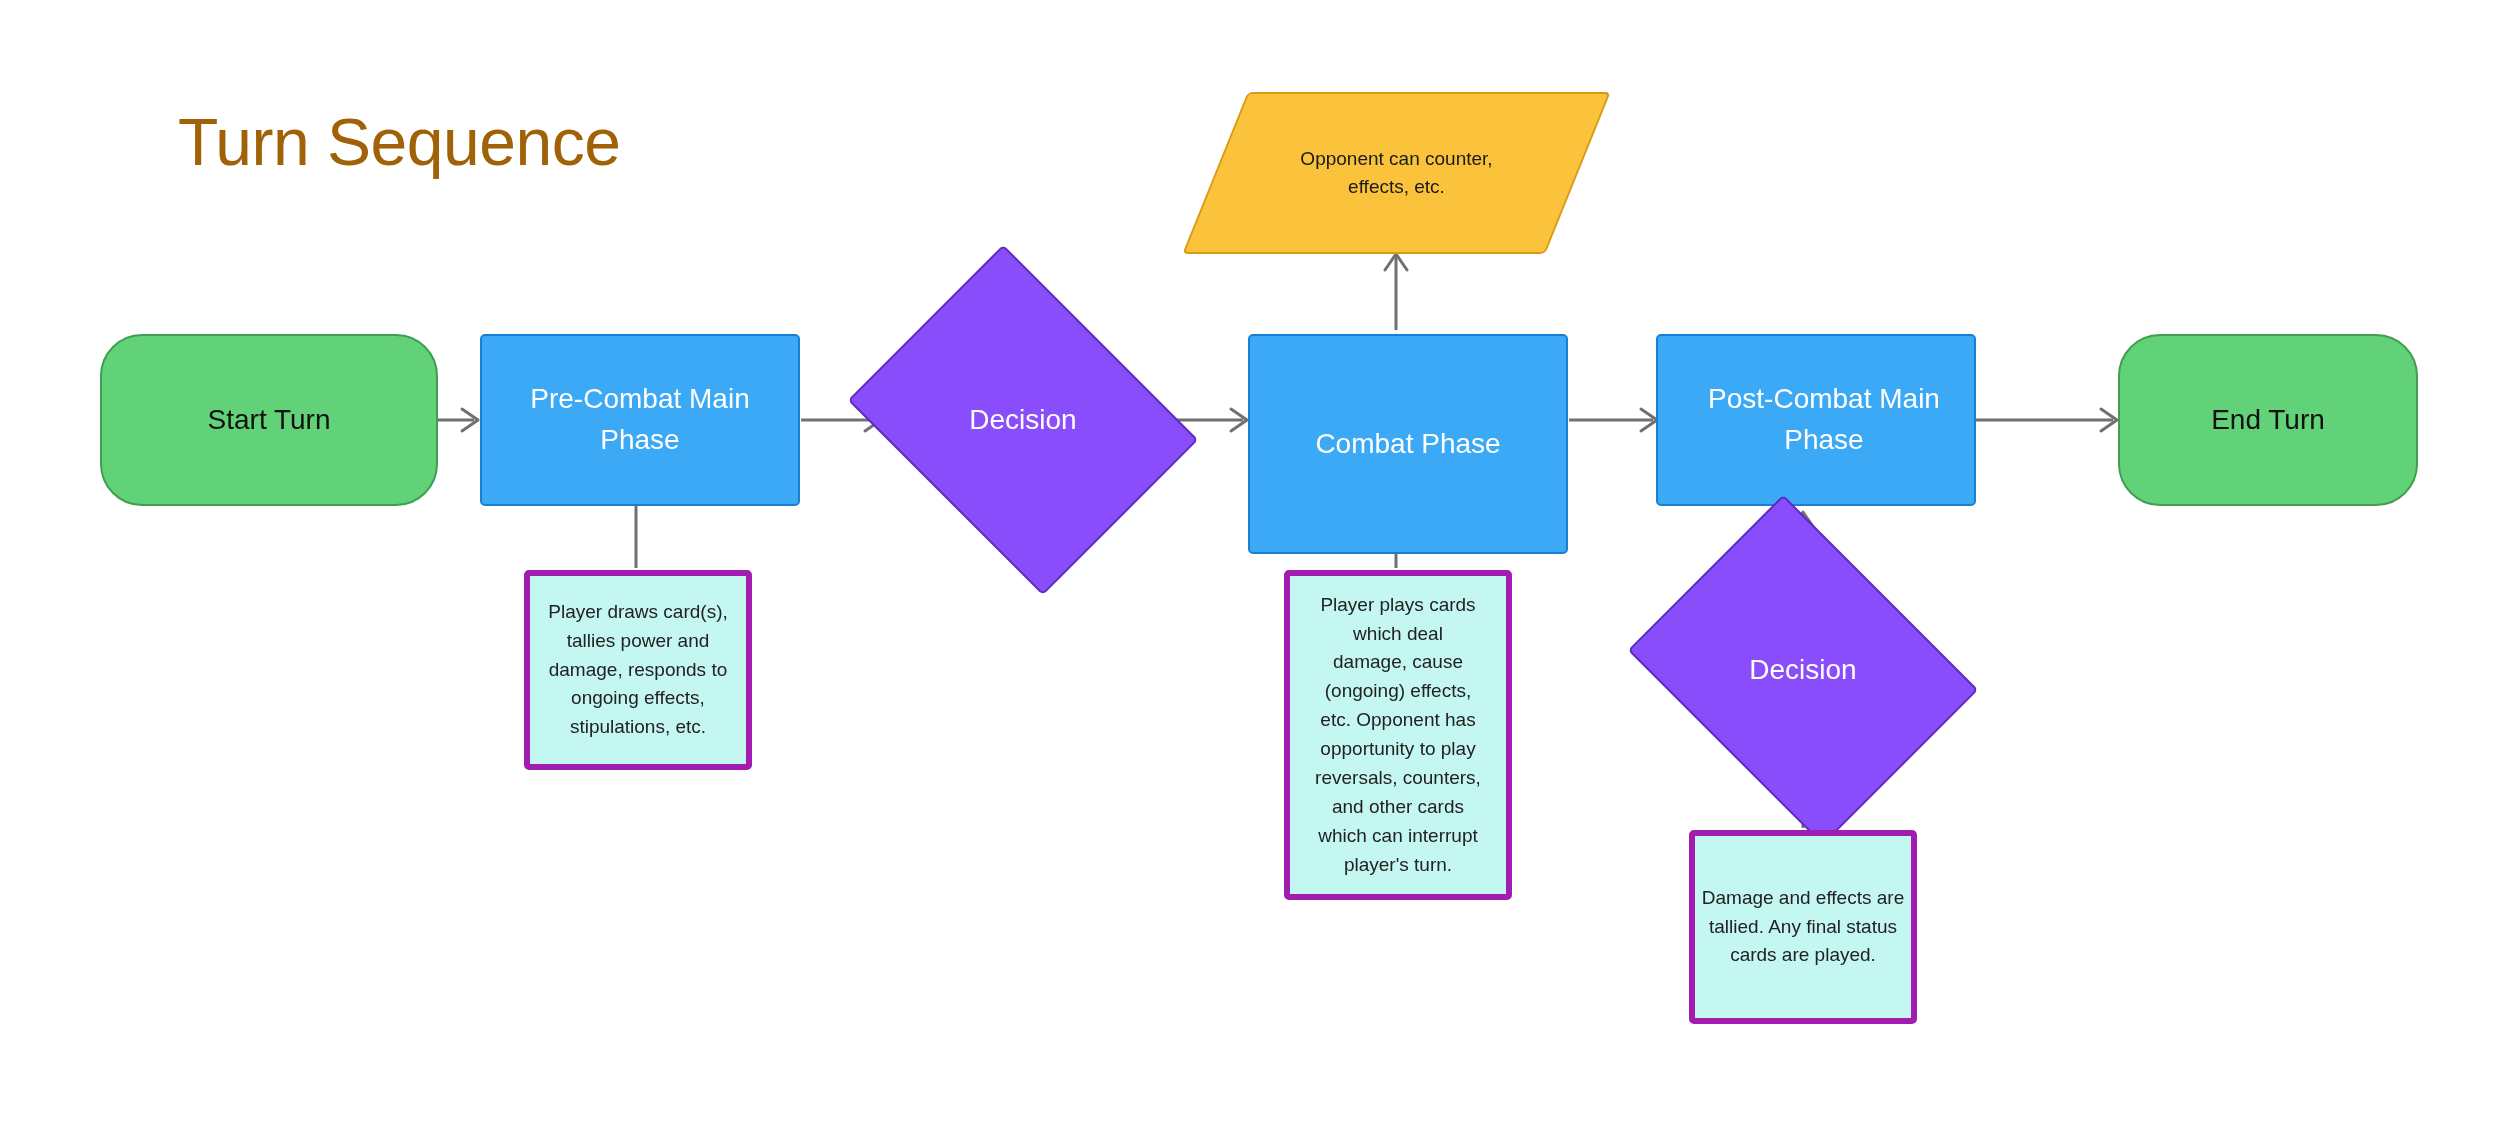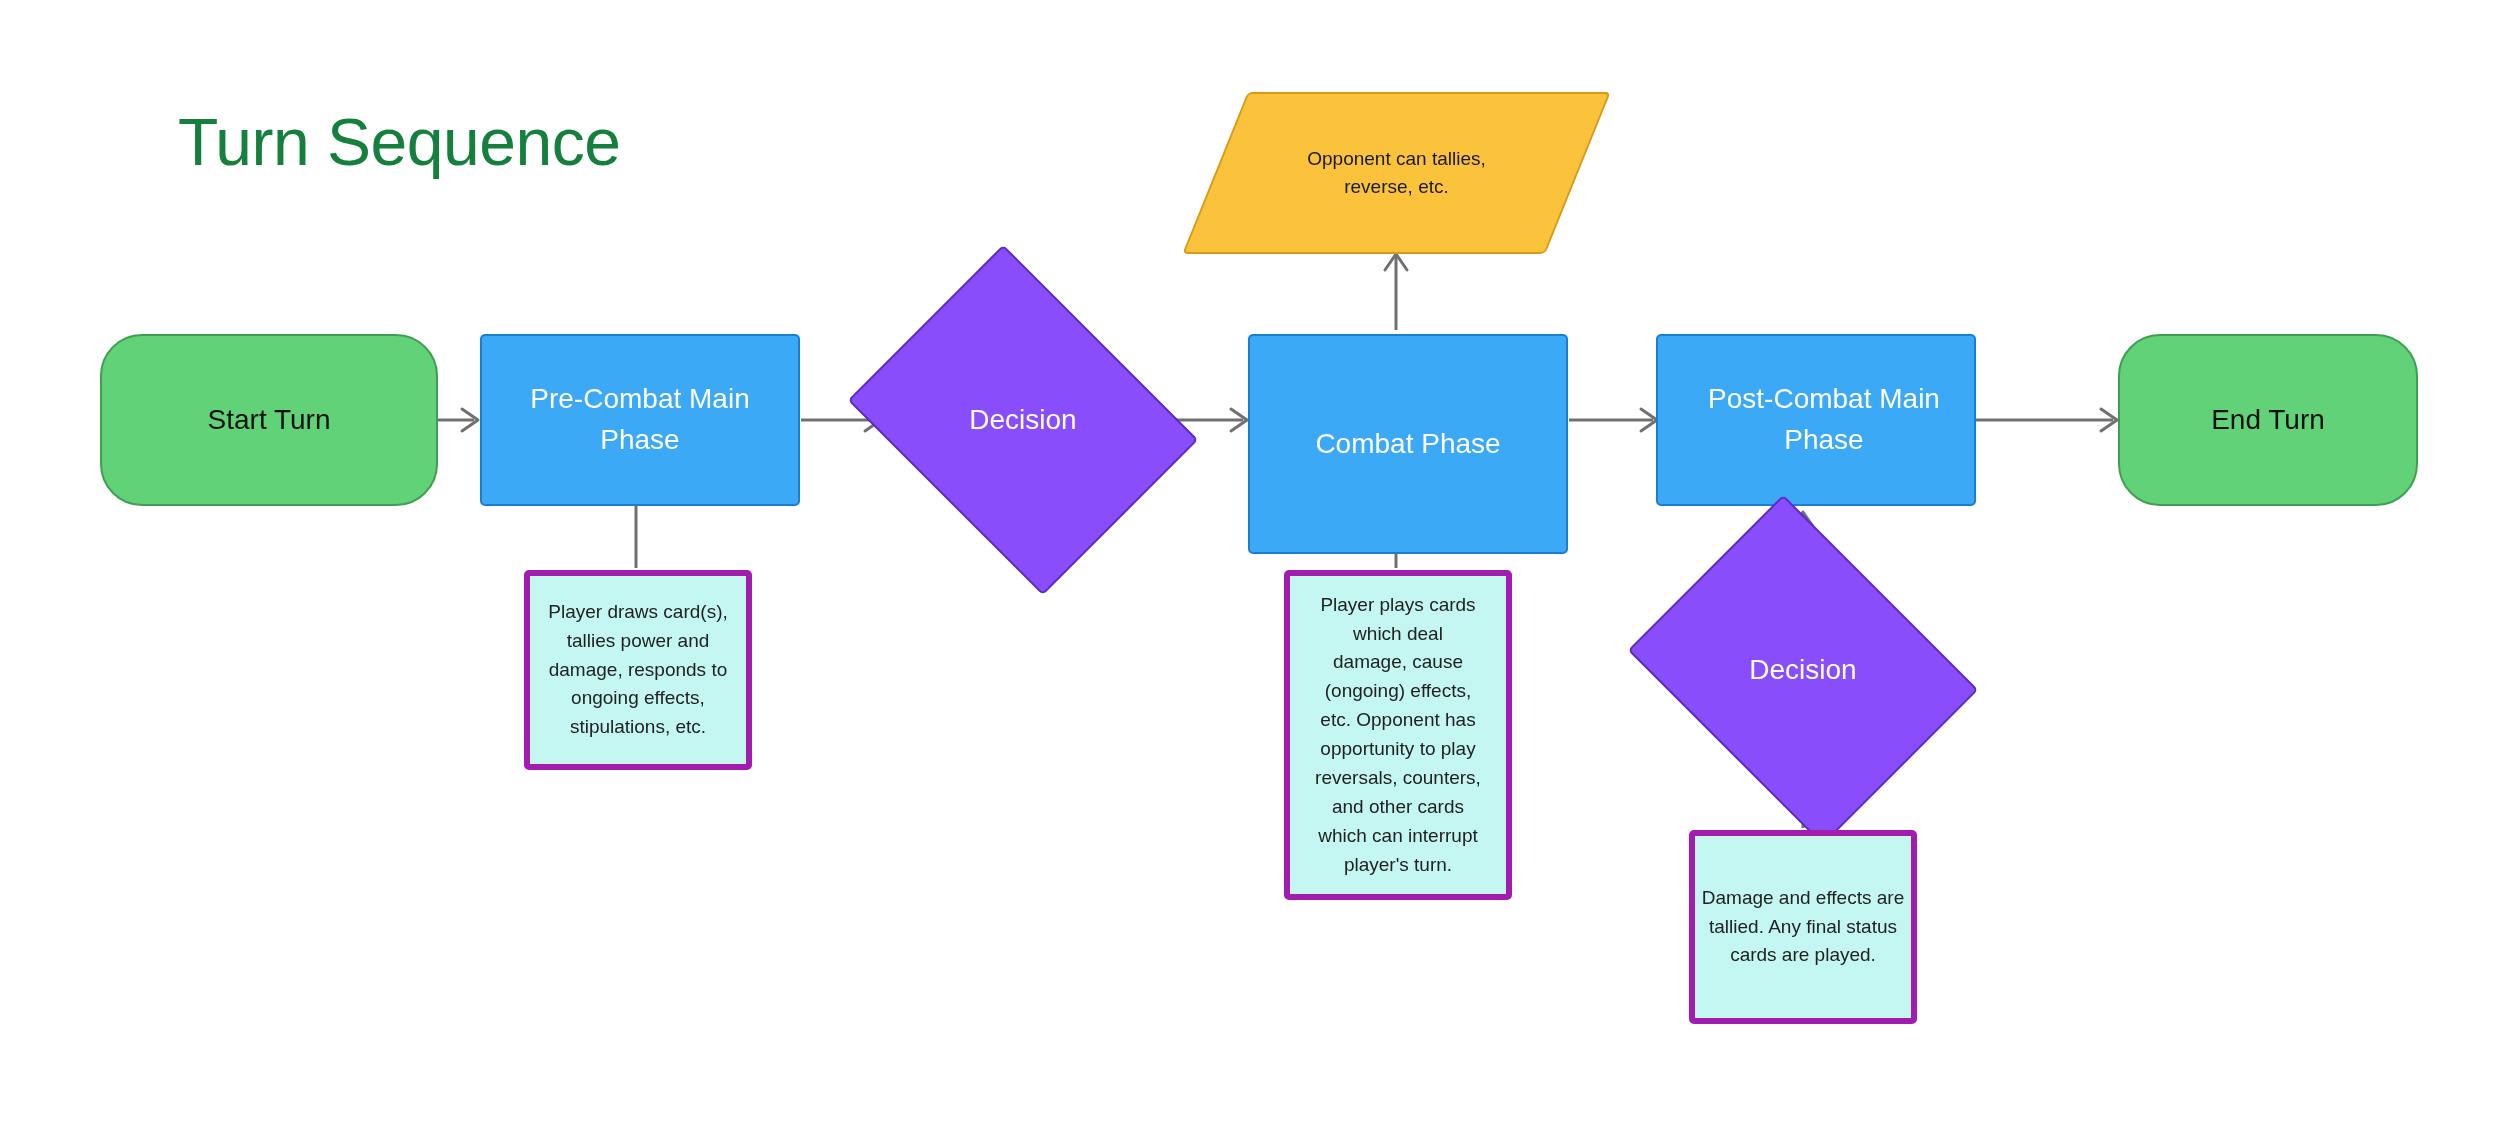--- a/index.html
+++ b/index.html
@@ -29,21 +29,21 @@
     pointer-events: none;
   }
 
   
   .diagram-title {
     position: absolute;
     left: 178px;
     top: 104px;
     font-size: 66px;
     font-weight: 400;
-    color: #15803d;
+    color: #a16207;
     letter-spacing: -0.5px;
     white-space: nowrap;
   }
 
   
   .node {
     position: absolute;
     box-sizing: border-box;
     display: flex;
     align-items: center;
@@ -221,21 +221,21 @@
     <span class="node-label">End Turn</span>
   </div>
 
   <div class="node node-decision" style="left:1665px; top:560px; width:276px; height:220px;">
     <span class="diamond-shape"></span>
     <span class="node-label">Decision</span>
   </div>
 
   <div class="node node-io" style="left:1215px; top:92px; width:363px; height:162px;">
     <span class="para-shape"></span>
-    <span class="node-label" style="max-width:238px;">Opponent can tallies, reverse, etc.</span>
+    <span class="node-label" style="max-width:238px;">Opponent can counter, effects, etc.</span>
   </div>
 
   <div class="node node-note" style="left:524px; top:570px; width:228px; height:200px;">
     <span class="node-label" style="padding:0 14px;">Player draws card(s), tallies power and damage, responds to ongoing effects, stipulations, etc.</span>
   </div>
 
   <div class="node node-note" style="left:1284px; top:570px; width:228px; height:330px;">
     <span class="node-label" style="padding:0 24px;">Player plays cards which deal damage, cause (ongoing) effects, etc. Opponent has opportunity to play reversals, counters, and other cards which can interrupt player's turn.</span>
   </div>
 

